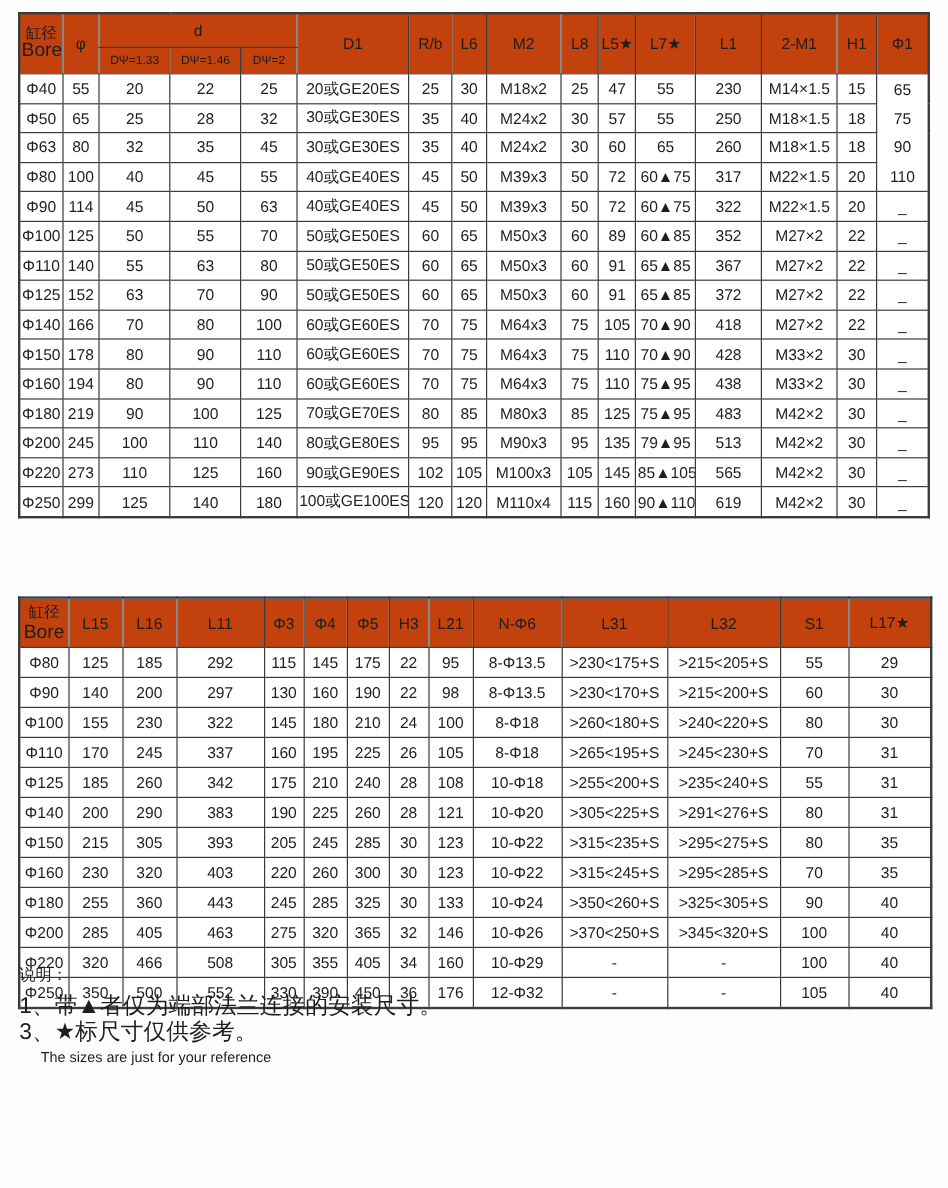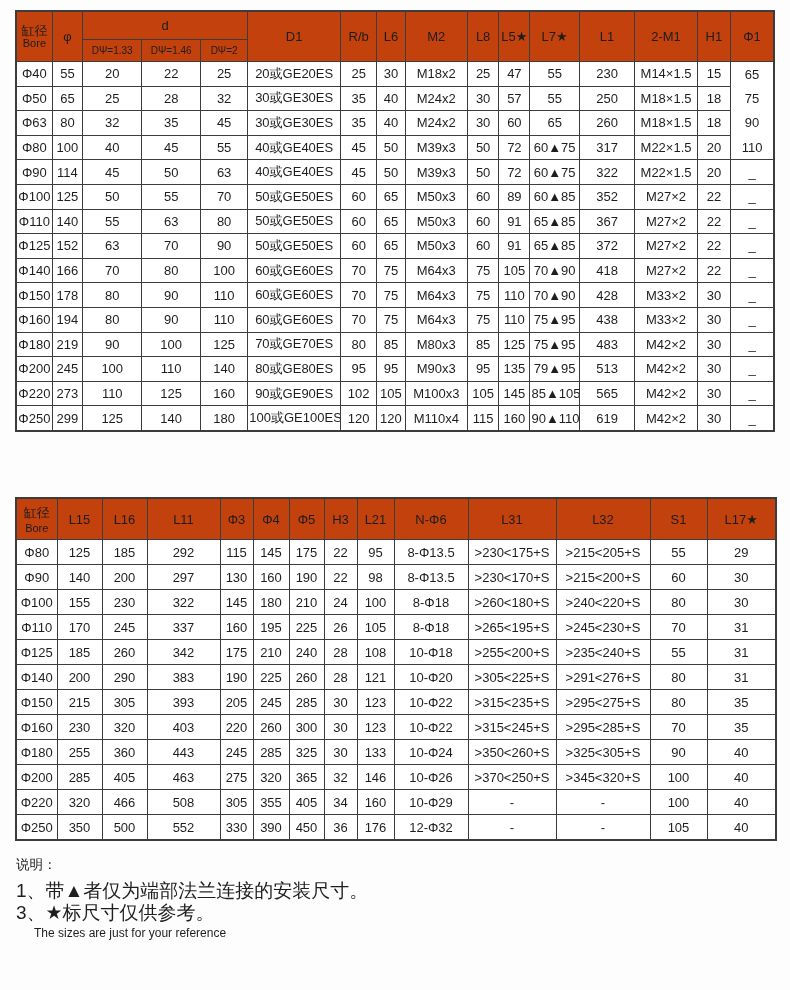--- a/index.html
+++ b/index.html
@@ -18,32 +18,32 @@
     overflow:hidden; white-space:nowrap;
   }
   thead th { background:#c2410c; }
 
   
   .t1 { position:absolute; top:10px; left:15px; width:760px; border:2px solid #3c3c3c; }
   .t1 thead tr:first-child th { height:27px; }
   .t1 thead tr.subhead th { height:21px; font-size:10px; }
   .t1 tbody td { height:23.6px; }
   .t1 .bore-th { font-size:13px; line-height:1.05; }
-  .t1 .bore-th .en, .t2 .bore-th .en { display:block; font-size:11px; }
+  .t1 .bore-th .en, .t2 .bore-th .en { display:block; font-size:16px; }
   
   .t1 tbody tr:nth-child(-n+3) td:last-child { border-bottom:none; }
   .t1 tbody tr:nth-child(n+2):nth-child(-n+4) td:last-child { border-top:none; }
 
   
   .t2 { position:absolute; top:497px; left:15px; width:760px; border:2px solid #3c3c3c; }
   .t2 thead th { height:40px; }
   .t2 tbody td { height:24px; }
 
   
-  .notes { position:absolute; left:16px; top:856px; width:760px; }
+  .notes { position:absolute; left:16px; top:804px; width:760px; }
   .notes .title { font-size:13.5px; margin-bottom:6px; }
   .notes .item { font-size:19px; line-height:22px; }
   .notes .en-line { font-size:12px; line-height:19px; margin-left:18px; }
 </style>
 </head>
 <body>
 
 <div class="page">
 
   <table class="t1">

